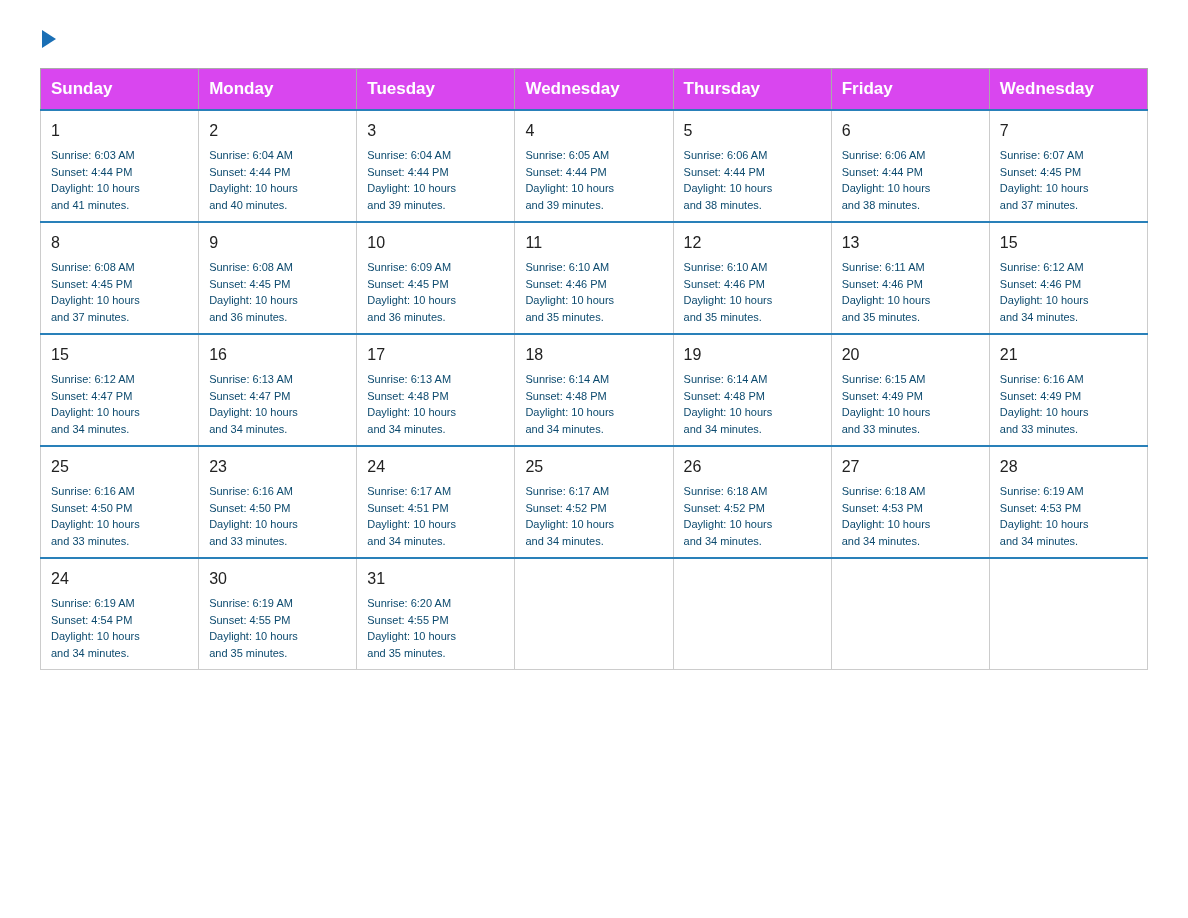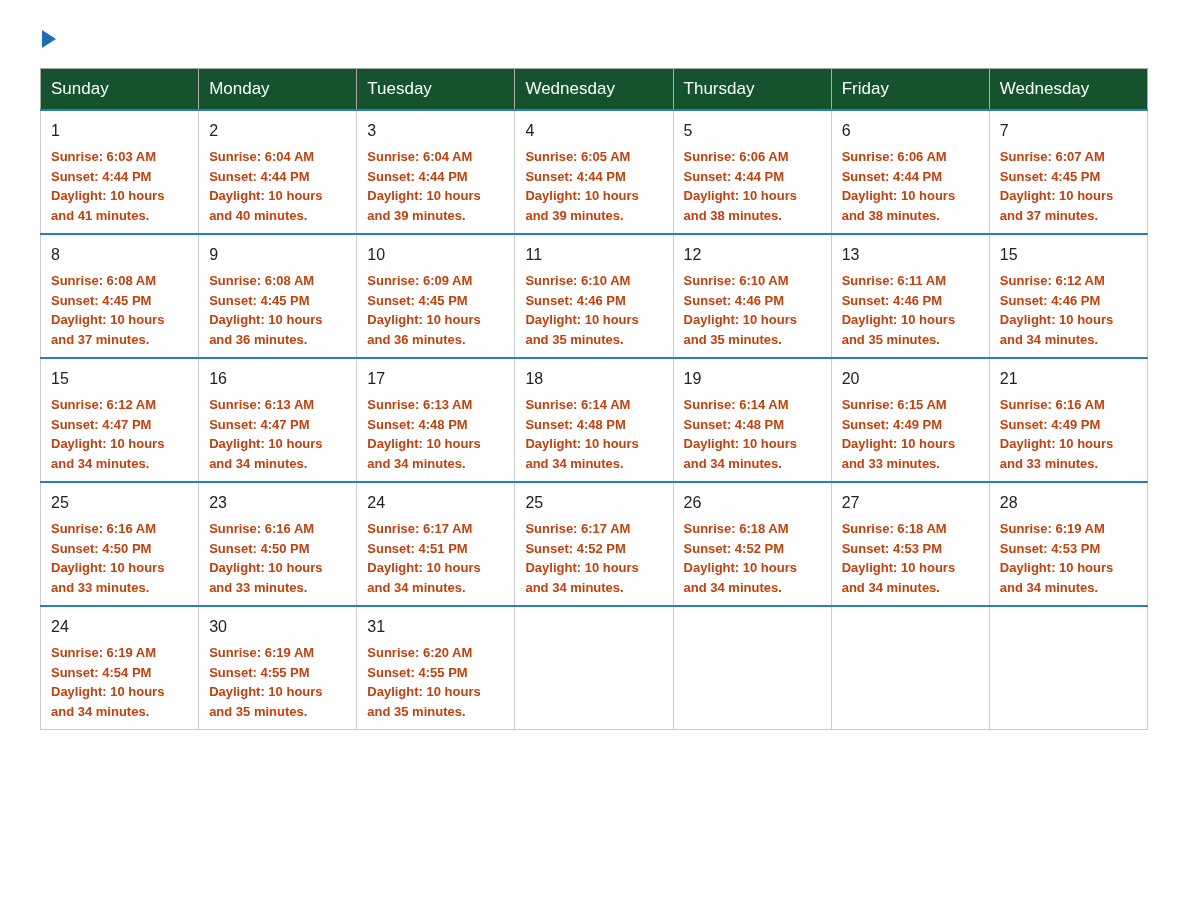--- a/index.html
+++ b/index.html
@@ -34,24 +34,24 @@
       font-size: 22px;
       color: #444;
       margin-top: 4px;
     }
     .calendar {
       width: 100%;
       border-collapse: collapse;
       border: 1px solid #aaa;
     }
     .calendar th {
-      background-color: #14532d;
+      background-color: #d946ef;
       color: #fff;
       font-size: 17px;
-      font-weight: normal;
+      font-weight: bold;
       padding: 10px 10px;
       text-align: left;
       border: 1px solid #aaa;
     }
     .calendar td {
       vertical-align: top;
       padding: 8px 10px;
       border: 1px solid #ccc;
       width: 14.28%;
       font-size: 13px;
@@ -59,24 +59,23 @@
       line-height: 1.5;
     }
     .day-number {
       font-size: 16px;
       font-weight: normal;
       color: #222;
       display: block;
       margin-bottom: 4px;
     }
     .day-info {
-      font-size: 13px;
-      color: #c2410c;
+      font-size: 11px;
+      color: #0c4a6e;
       line-height: 1.5;
-      font-weight: bold;
     }
     .calendar tr td:first-child .day-number,
     .calendar tr td:last-child .day-number {
       color: #222;
     }
     .empty-cell {
       background: #fff;
     }
     
     .calendar tbody tr:first-child td {

